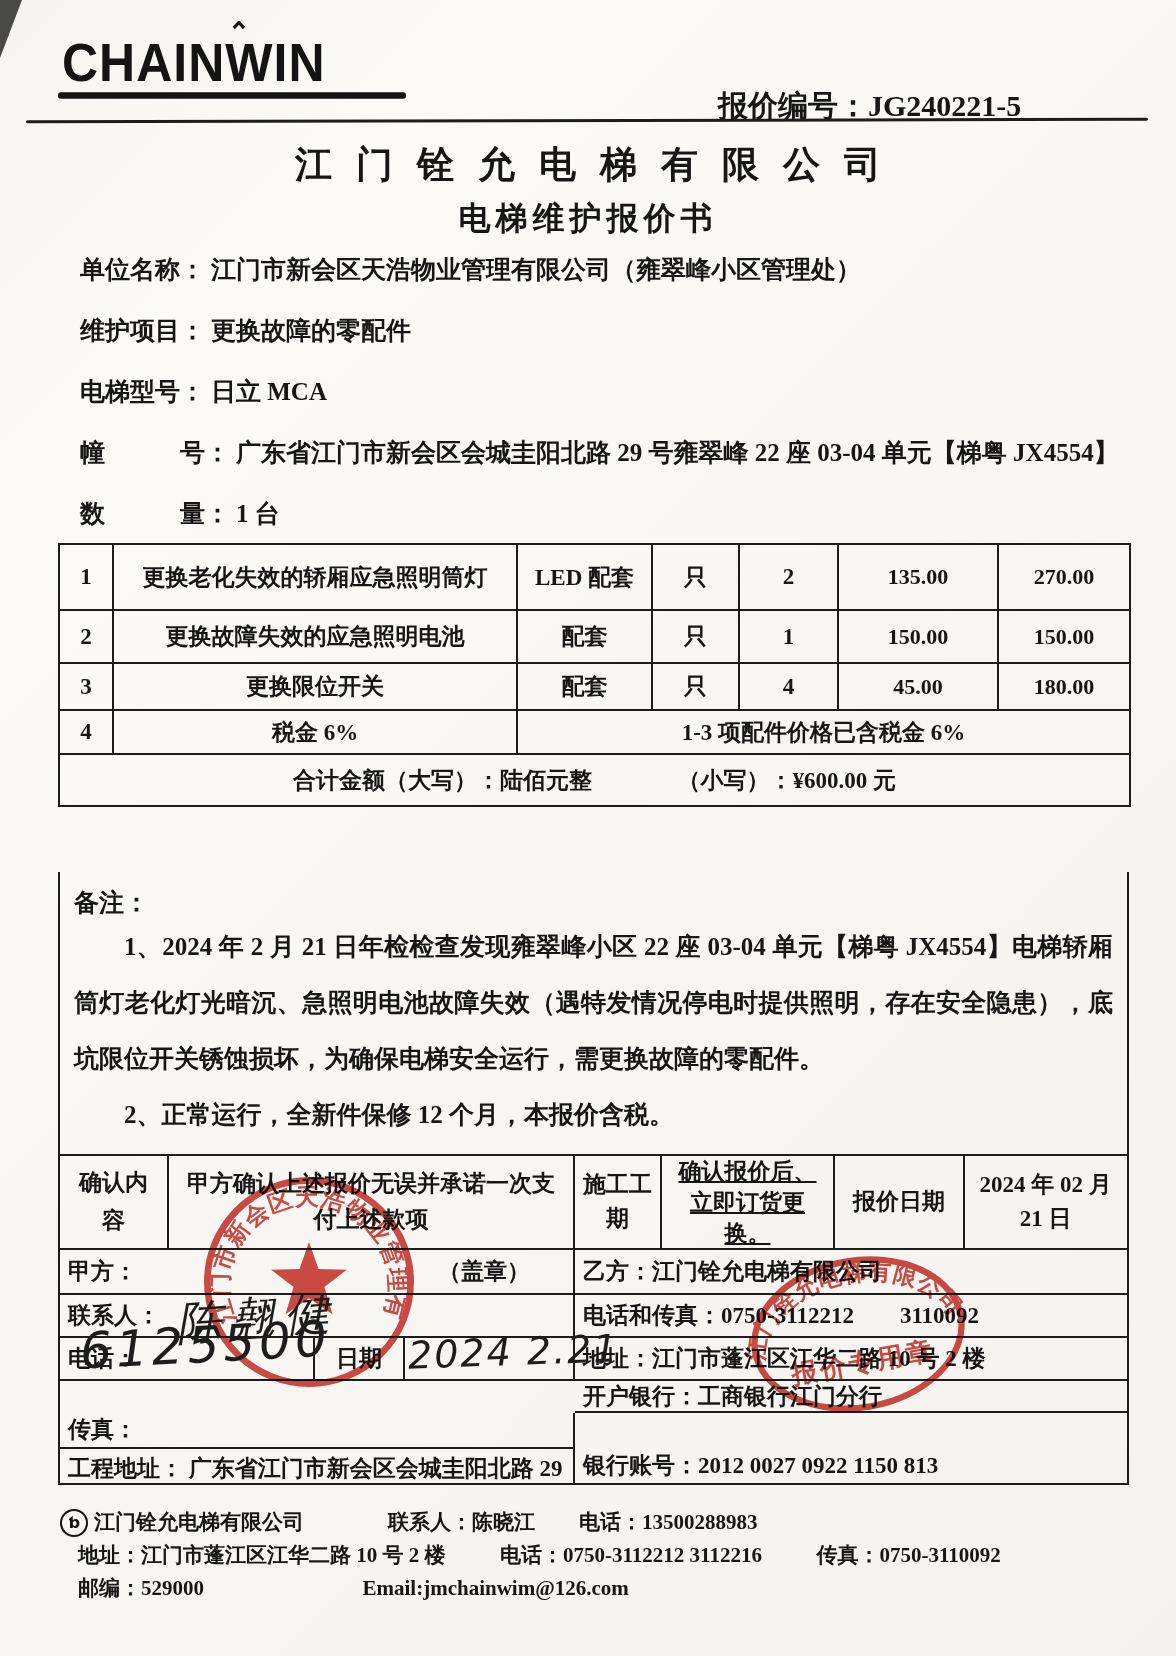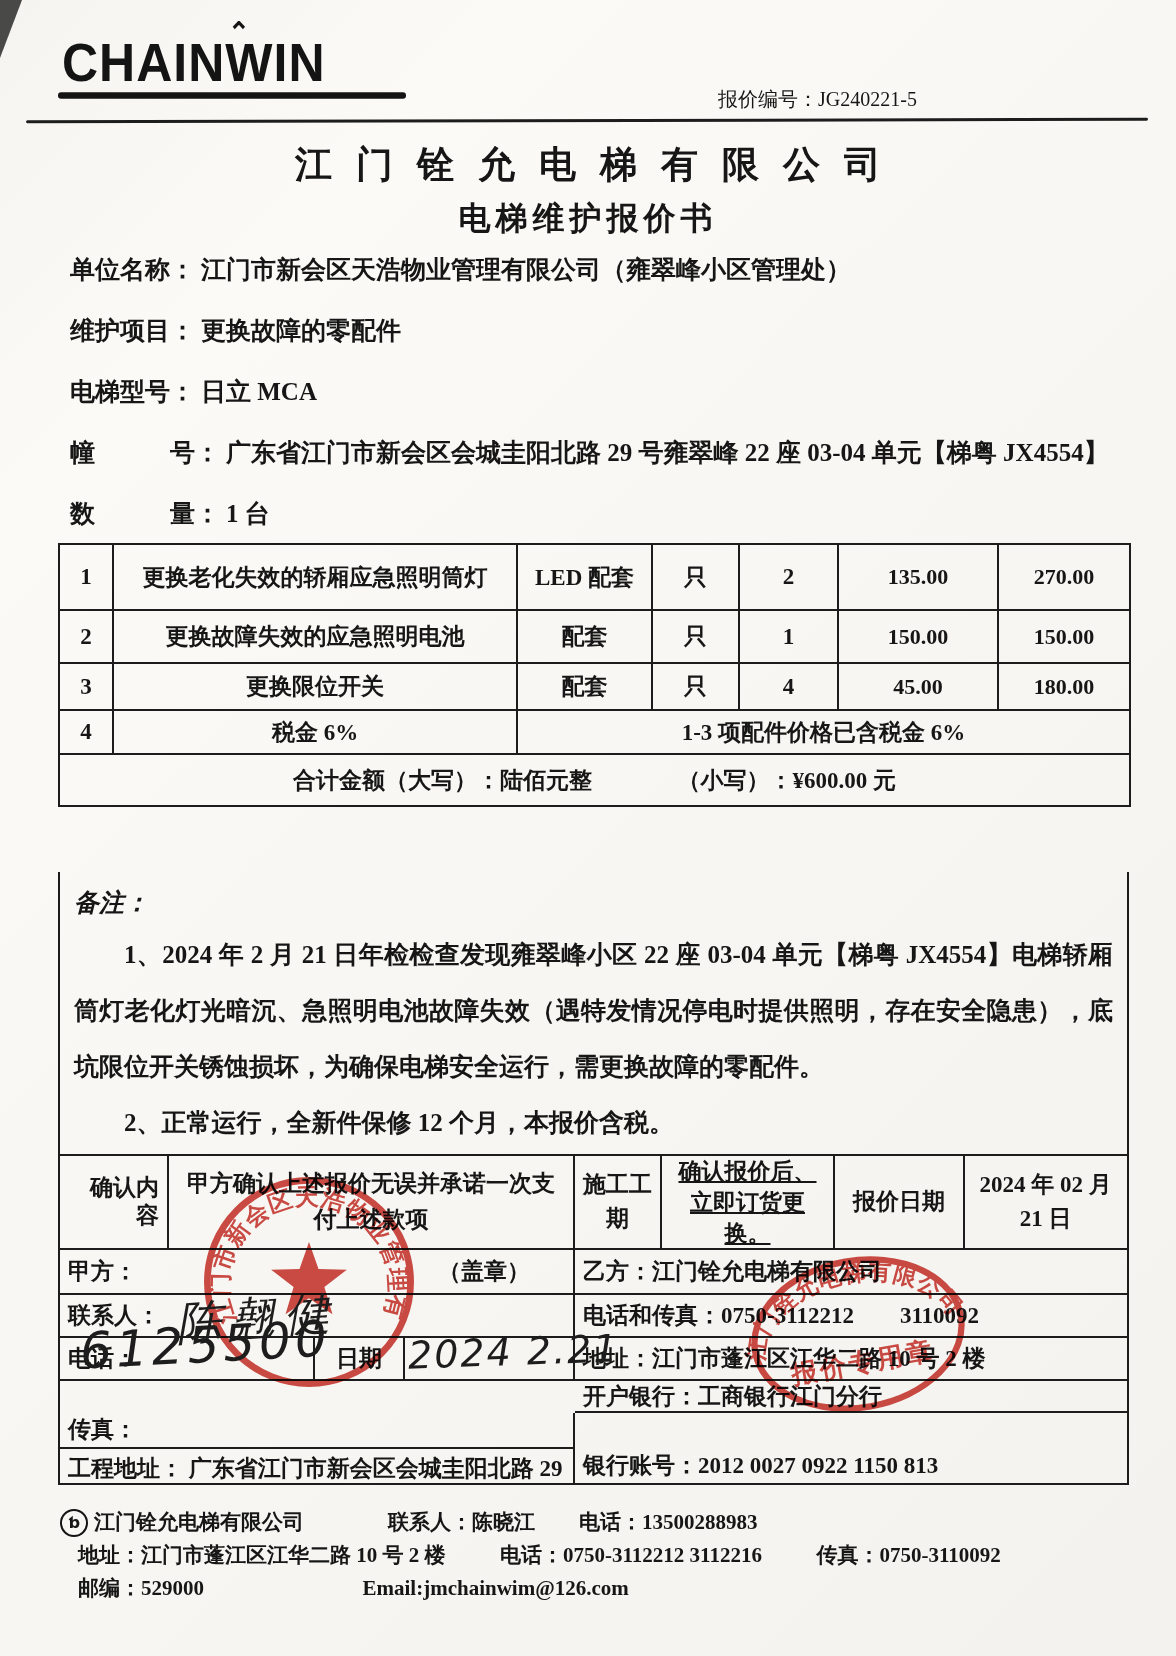--- a/index.html
+++ b/index.html
@@ -8,39 +8,39 @@
     background:linear-gradient(135deg,#f5f4f0 0%,#fbfaf7 18%,#f7f6f2 55%,#f3f2ee 100%);
     font-family:"Liberation Serif", serif;color:#161616;overflow:hidden;
   }
   .corner-artifact{position:absolute;left:0;top:0;width:22px;height:58px;
     background:#2a2a2a;clip-path:polygon(0 0,100% 0,0 100%);opacity:.85;}
   
   .logo{position:absolute;left:62px;top:34px;font-family:"Liberation Sans",sans-serif;
     font-weight:900;font-size:50px;letter-spacing:1px;color:#141414;transform:scaleY(1.08);}
   .logo .swoosh{position:absolute;left:-4px;top:56px;width:348px;height:6px;background:#141414;border-radius:4px;}
   .logo .nmark{position:absolute;left:166px;top:-14px;font-size:26px;}
-  .quote-no{position:absolute;left:718px;top:86px;font-size:20px;font-weight:400;}
+  .quote-no{position:absolute;left:718px;top:86px;font-size:30px;font-weight:700;}
   .top-rule{position:absolute;left:26px;top:119px;width:1122px;height:3px;background:#1d1d1d;border-radius:2px;transform:rotate(-.12deg);}
   .company-title{position:absolute;left:0;top:140px;width:1176px;text-align:center;
     font-size:37px;font-weight:700;letter-spacing:24px;padding-left:24px;box-sizing:border-box;}
   .doc-title{position:absolute;left:0;top:197px;width:1176px;text-align:center;
     font-size:32px;font-weight:700;letter-spacing:5px;}
   
   .fields{position:absolute;left:70px;top:254px;width:1060px;}
-  .field{font-size:25px;font-weight:700;line-height:31px;margin-bottom:30px;white-space:nowrap;}
+  .field{font-size:25px;font-weight:700;line-height:31px;margin-bottom:30px;white-space:nowrap;margin-left:10px;}
   .field .lbl{margin-right:6px;}
   
   table.items{position:absolute;left:58px;top:543px;width:1071px;border-collapse:collapse;table-layout:fixed;}
   table.items td,table.items th{border:2px solid #1c1c1c;font-size:23px;font-weight:700;
     text-align:center;vertical-align:middle;padding:2px 4px;overflow:hidden;}
   table.items .num{font-size:22px;}
   
   .remarks{position:absolute;left:58px;top:872px;width:1071px;height:282px;box-sizing:border-box;
     border-left:2px solid #1c1c1c;border-right:2px solid #1c1c1c;padding:14px 14px 0 14px;}
-  .remarks .rlabel{font-size:25px;font-weight:700;margin-bottom:8px;font-style:italic;}
+  .remarks .rlabel{font-size:25px;font-weight:700;}
   .remarks p{margin:0;font-size:25px;font-weight:600;line-height:56px;text-align:justify;text-indent:2em;}
   
   .confirm{position:absolute;left:58px;top:1154px;width:1071px;height:331px;box-sizing:border-box;
     border:2px solid #1c1c1c;display:grid;
     grid-template-columns:109px 406px 87px 173px 130px auto;
     grid-template-rows:94px 45px 43px 43px 32px auto;
     font-size:23px;font-weight:700;}
   .confirm .cell{box-sizing:border-box;display:flex;align-items:center;padding:2px 8px;overflow:hidden;}
   .confirm .br{border-right:2px solid #1c1c1c;}
   .confirm .bb{border-bottom:2px solid #1c1c1c;}
@@ -147,21 +147,21 @@
   </tbody>
     </table>
 
   <div class="remarks">
     <div class="rlabel">备注：</div>
     <p>1、2024 年 2 月 21 日年检检查发现雍翠峰小区 22 座 03-04 单元【梯粤 JX4554】电梯轿厢筒灯老化灯光暗沉、急照明电池故障失效（遇特发情况停电时提供照明，存在安全隐患），底坑限位开关锈蚀损坏，为确保电梯安全运行，需更换故障的零配件。</p>
     <p>2、正常运行，全新件保修 12 个月，本报价含税。</p>
   </div>
 
   <div class="confirm">
-    <div class="cell br bb ctr" style="text-align:right;line-height:28px;">确认内容</div>
+    <div class="cell br bb ctr" style="text-align:center;line-height:38px;">确认内容</div>
     <div class="cell br bb ctr" style="line-height:36px;">甲方确认上述报价无误并承诺一次支付上述款项</div>
     <div class="cell br bb ctr" style="line-height:34px;">施工工期</div>
     <div class="cell br bb ctr" style="line-height:31px;text-decoration:underline;">确认报价后、立即订货更换。</div>
     <div class="cell br bb ctr" style="line-height:34px;">报价日期</div>
     <div class="cell bb ctr" style="line-height:34px;padding-left:7px;">2024 年 02 月 21 日</div>
 
     <div class="cell br bb spanL">
       <span>甲方：</span>
       <span style="flex:1"></span>
       <span style="margin-right:35px;">（盖章）</span>

